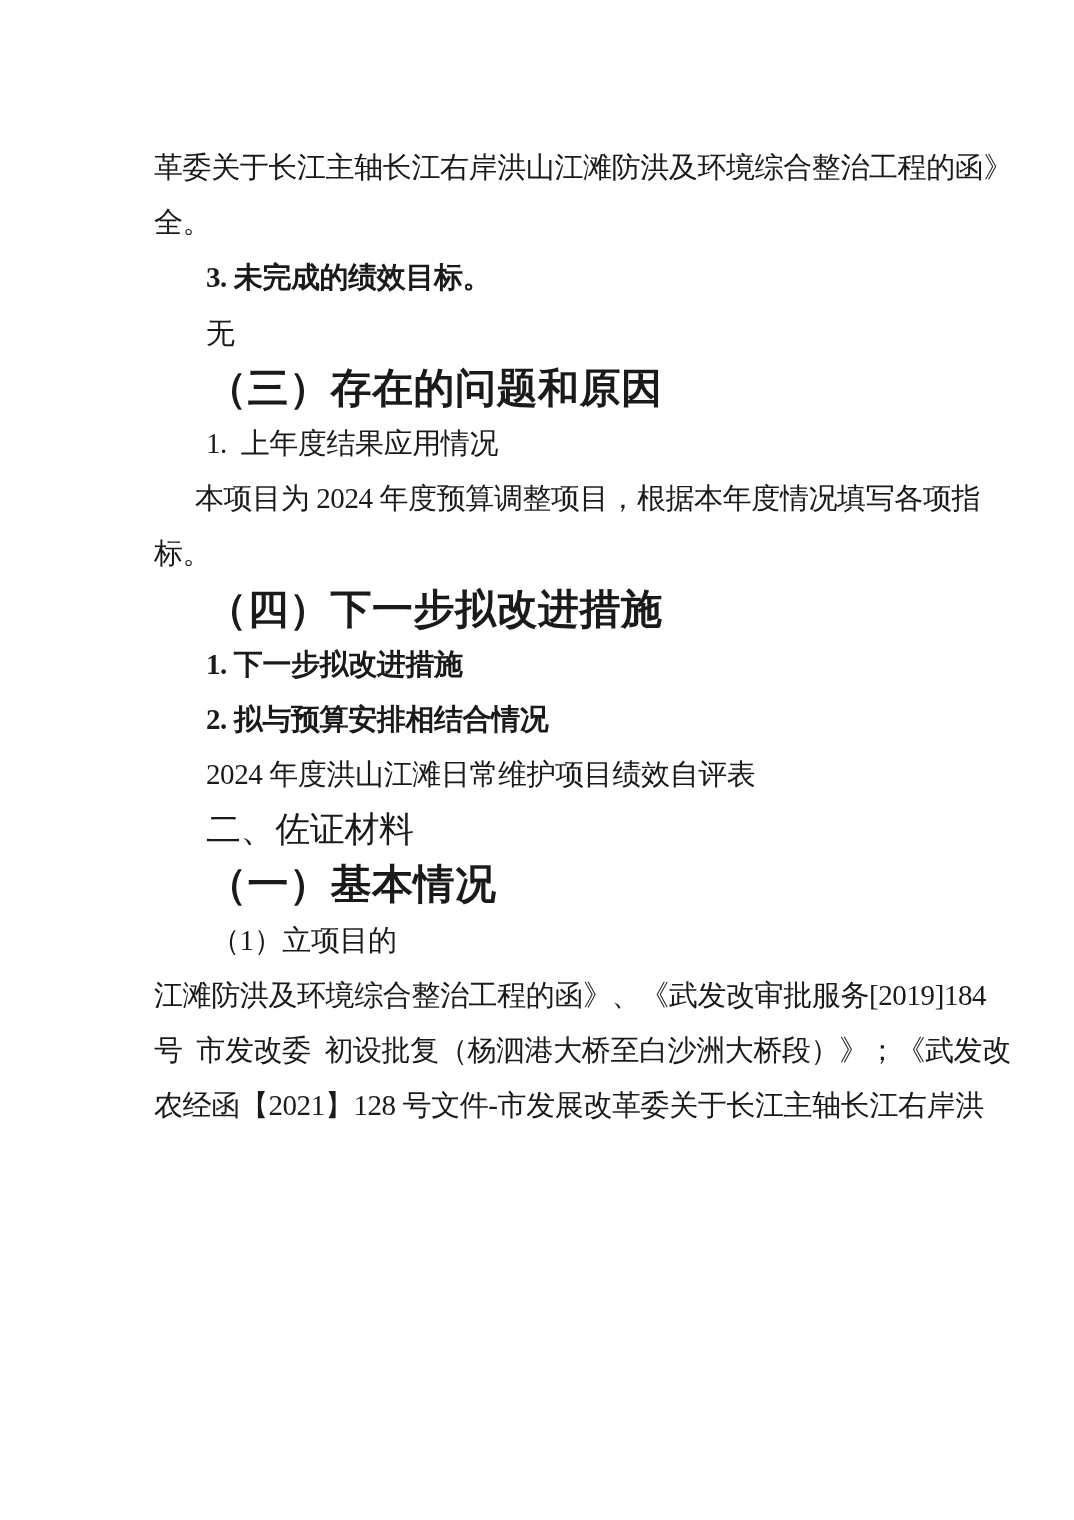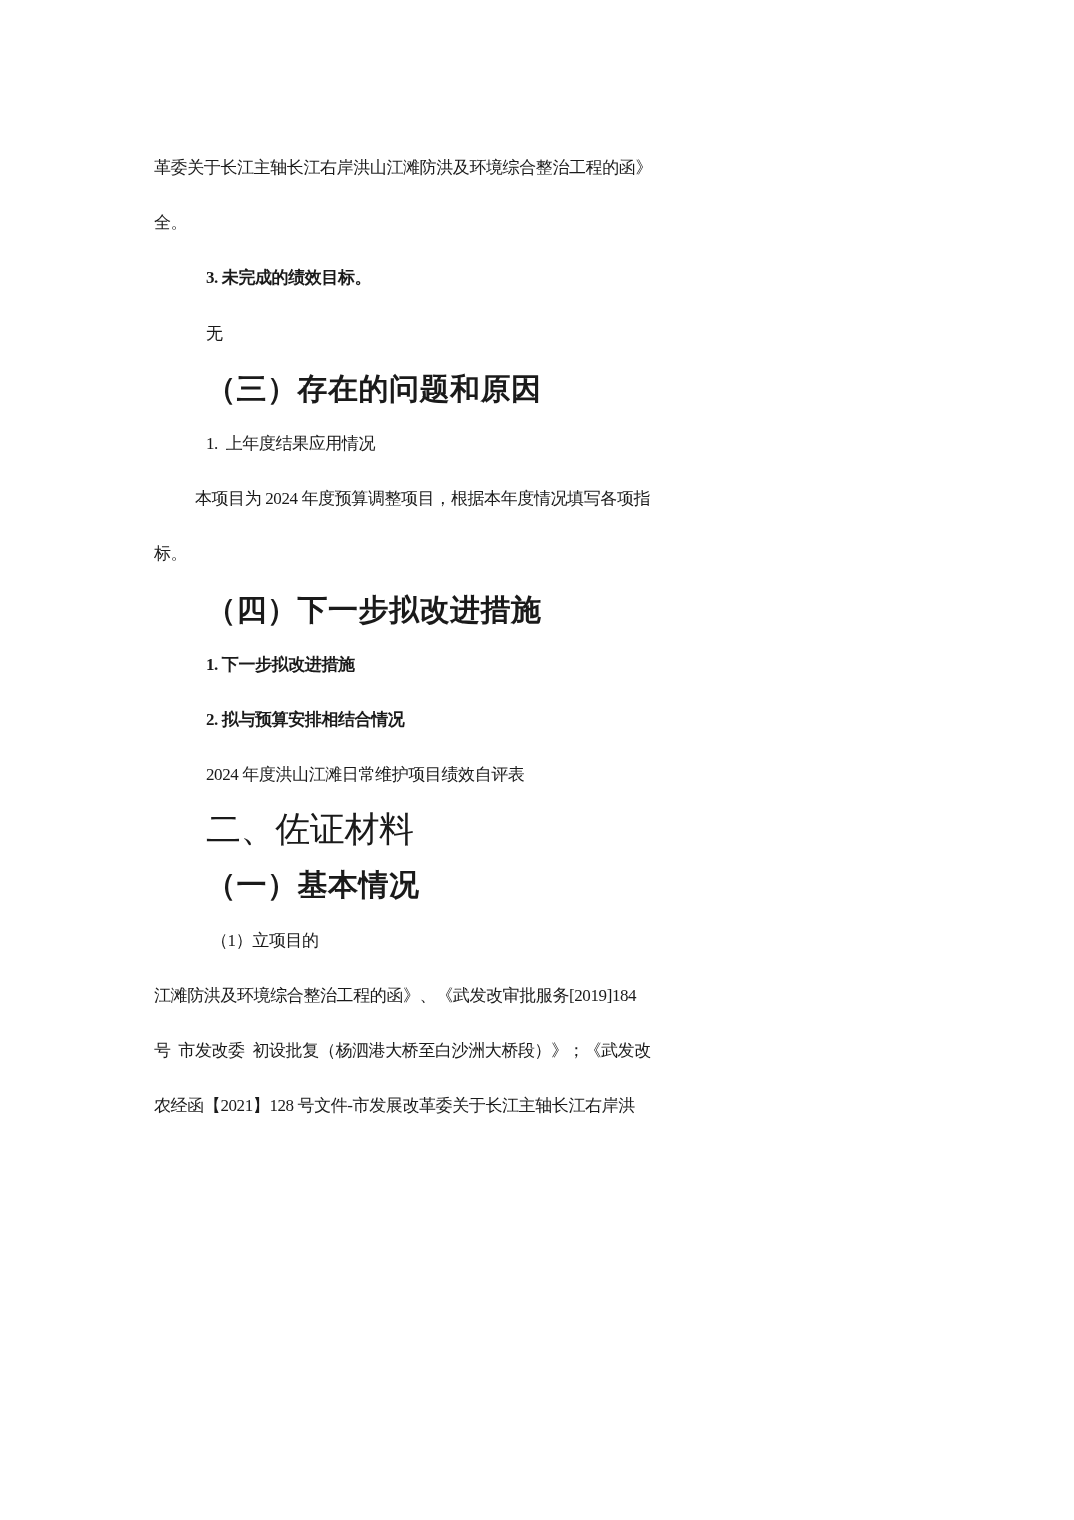--- a/index.html
+++ b/index.html
@@ -18,27 +18,27 @@
   }
   .content {
     position: absolute;
     top: 140px;
     left: 154px;
     width: 772px;
   }
   .line {
     height: 55.2px;
     line-height: 55.2px;
-    font-size: 17px;
+    font-size: 29px;
     letter-spacing: -0.4px;
     white-space: pre;
     color: #1a1a1a;
   }
   .b  { font-weight: bold; }
-  .h2 { font-weight: bold; font-size: 30px; letter-spacing: 0.5px; }
+  .h2 { font-weight: bold; font-size: 41px; letter-spacing: 0.5px; }
   .h3 { font-size: 35px; }
   .i1  { padding-left: 52px; }
   .i1s { padding-left: 41px; }
   .i1l { padding-left: 57px; }
   .page-num {
     position: absolute;
     top: 1402px;
     left: 0;
     width: 100%;
     height: 32px;

